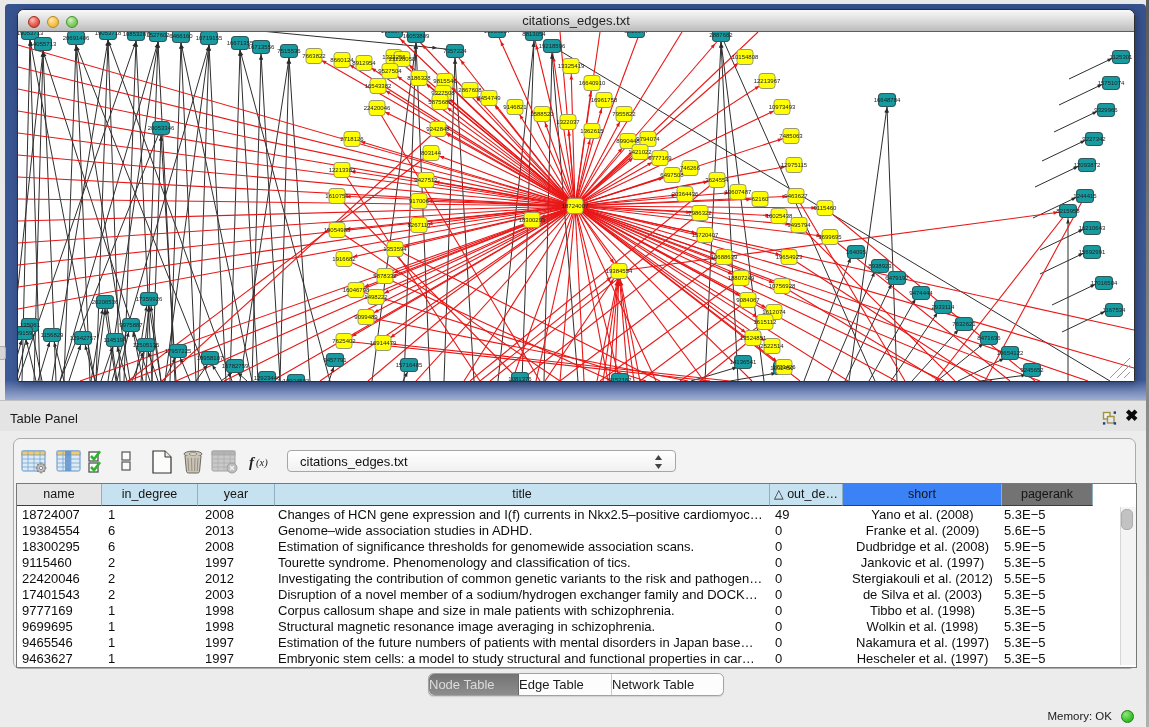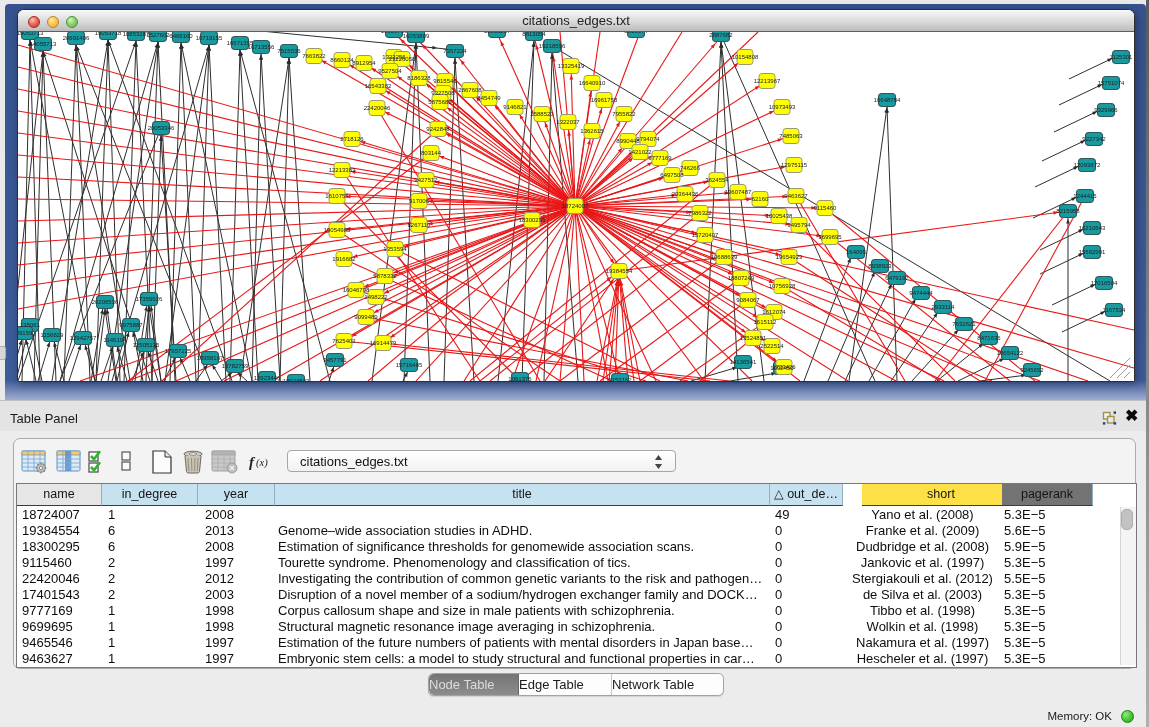--- a/index.html
+++ b/index.html
@@ -869,26 +869,27 @@
    <svg width="9" height="14" style="position:absolute;right:12px;top:4px">
      <path d="M4.5 0l3.6 5H.9z" fill="#444"></path>
         <path d="M4.5 14l3.6-5H.9z" fill="#444"></path>
    </svg>
  </div>
  <div class="hc" style="left:17px;width:84px;background:#e6e6e6">name</div>
     <div class="hc" style="left:102px;width:95px;background:#c6e1ef">in_degree</div>
     <div class="hc" style="left:198px;width:76px;background:#c6e1ef">year</div>
     <div class="hc" style="left:275px;width:494px;background:#c6e1ef">title</div>
     <div class="hc" style="left:770px;width:72px;background:#c6e1ef">△ out_de…</div>
-    <div class="hc" style="left:862px;width:158px;background:#fde047">short</div>
+    <div class="hc" style="left:843px;width:158px;background:#3b82f6">short</div>
     <div class="hc" style="left:1002px;width:90px;background:#737373">pagerank</div>
  <div class="row" style="top:507px">
       <span style="left:5px">18724007</span>
       <span style="left:91px">1</span>
       <span style="left:188px">2008</span>
+      <span style="left:261px;width:496px;overflow:hidden">Changes of HCN gene expression and I(f) currents in Nkx2.5–positive cardiomyoc…</span>
       <span style="left:758px">49</span>
       <span class="ctr" style="left:826px;width:159px">Yano et al. (2008)</span>
       <span style="left:987px">5.3E−5</span>
     </div>
     <div class="row" style="top:523px">
       <span style="left:5px">19384554</span>
       <span style="left:91px">6</span>
       <span style="left:188px">2013</span>
       <span style="left:261px;width:496px;overflow:hidden">Genome–wide association studies in ADHD.</span>
       <span style="left:758px">0</span>

